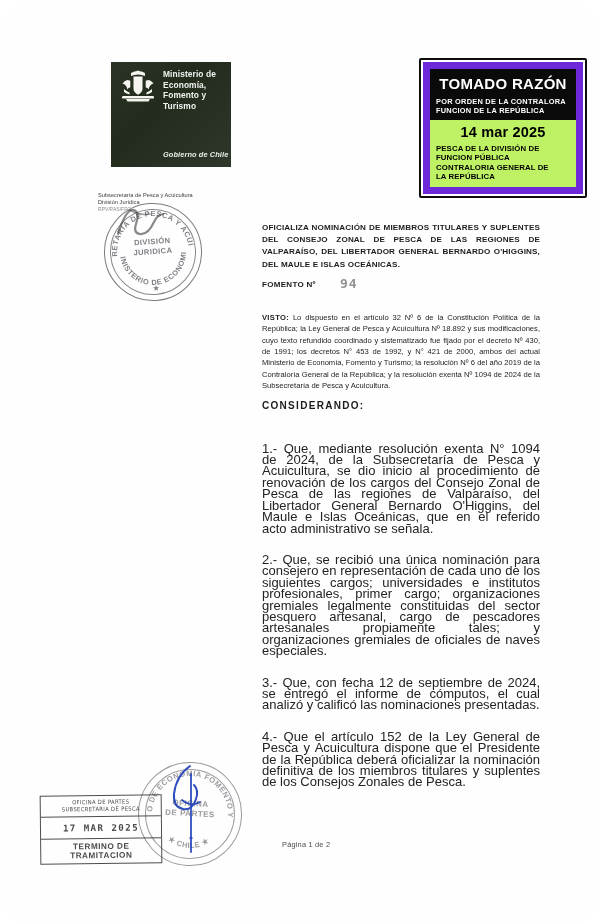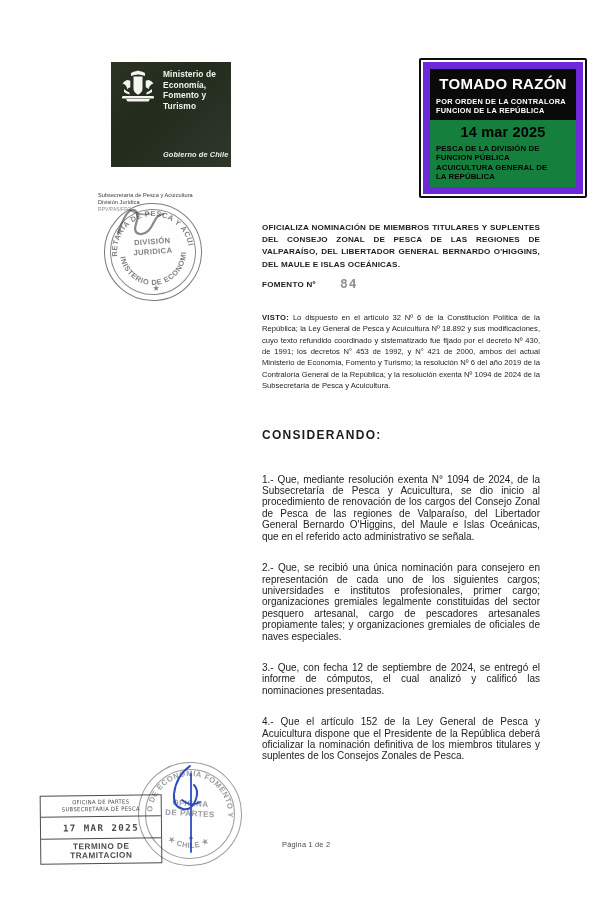--- a/index.html
+++ b/index.html
@@ -161,21 +161,21 @@
     line-height: 17px;
     margin-bottom: 5px;
   }
   .tomado-box .tb-sub {
     font-size: 7.4px;
     font-weight: bold;
     line-height: 9px;
     letter-spacing: 0.25px;
   }
   .tomado-box .tb-white {
-    background: #15803d;
+    background: #bef264;
     color: #000000;
     padding: 4px 6px 6px 6px;
   }
   .tomado-box .tb-date {
     font-size: 14.5px;
     font-weight: bold;
     text-align: center;
     line-height: 17px;
     margin-bottom: 3px;
     letter-spacing: 0.2px;
@@ -250,30 +250,30 @@
     line-height: 11.4px;
     text-align: justify;
     color: #232323;
   }
   .sec-visto .kw {
     font-weight: bold;
     letter-spacing: 0.3px;
   }
 
   .sec-considerando {
-    margin-top: 36px;
-    font-size: 12px;
+    margin-top: 8px;
+    font-size: 10px;
     font-weight: bold;
     letter-spacing: 1.3px;
     color: #1c1c1c;
   }
 
   .para {
     margin-top: 20px;
-    font-size: 10px;
+    font-size: 13px;
     line-height: 11.4px;
     text-align: justify;
     color: #232323;
   }
   .para.first { margin-top: 32px; }
 
   .page-footer {
     position: absolute;
     left: 282px;
     top: 840px;
@@ -429,35 +429,35 @@
         <div class="tb-sub">
           <div>POR ORDEN DE LA CONTRALORA</div>
           <div>FUNCION DE LA REPÚBLICA</div>
         </div>
       </div>
       <div class="tb-white">
         <div class="tb-date">14 mar 2025</div>
         <div class="tb-role">
           <div>PESCA DE LA DIVISIÓN DE</div>
           <div>FUNCION PÚBLICA</div>
-          <div>ACUICULTURA GENERAL DE</div>
+          <div>CONTRALORIA GENERAL DE</div>
           <div>LA REPÚBLICA</div>
         </div>
       </div>
     </div>
   </div>
 
   <div class="doc-body">
 
     <div class="doc-title">OFICIALIZA NOMINACIÓN DE MIEMBROS TITULARES Y SUPLENTES DEL CONSEJO ZONAL DE PESCA DE LAS REGIONES DE VALPARAÍSO, DEL LIBERTADOR GENERAL BERNARDO O'HIGGINS, DEL MAULE E ISLAS OCEÁNICAS.</div>
 
 
     <div class="line-decreto">
       <span>FOMENTO Nº</span>
-      <span class="stamp-decreto-num">84</span>
+      <span class="stamp-decreto-num">94</span>
     </div>
 
     <div class="sec-visto">
       <span class="kw">VISTO:</span>
       <span>Lo dispuesto en el artículo 32 Nº 6 de la Constitución Política de la República; la Ley General de Pesca y Acuicultura Nº 18.892 y sus modificaciones, cuyo texto refundido coordinado y sistematizado fue fijado por el decreto Nº 430, de 1991; los decretos N° 453 de 1992, y N° 421 de 2000, ambos del actual Ministerio de Economía, Fomento y Turismo; la resolución Nº 6 del año 2019 de la Contraloría General de la República; y la resolución exenta Nº 1094 de 2024 de la Subsecretaría de Pesca y Acuicultura.</span>
     </div>
 
     <div class="sec-considerando">CONSIDERANDO:</div>
 
     <div class="para first">1.- Que, mediante resolución exenta N° 1094 de 2024, de la Subsecretaría de Pesca y Acuicultura, se dio inicio al procedimiento de renovación de los cargos del Consejo Zonal de Pesca de las regiones de Valparaíso, del Libertador General Bernardo O'Higgins, del Maule e Islas Oceánicas, que en el referido acto administrativo se señala.</div>

